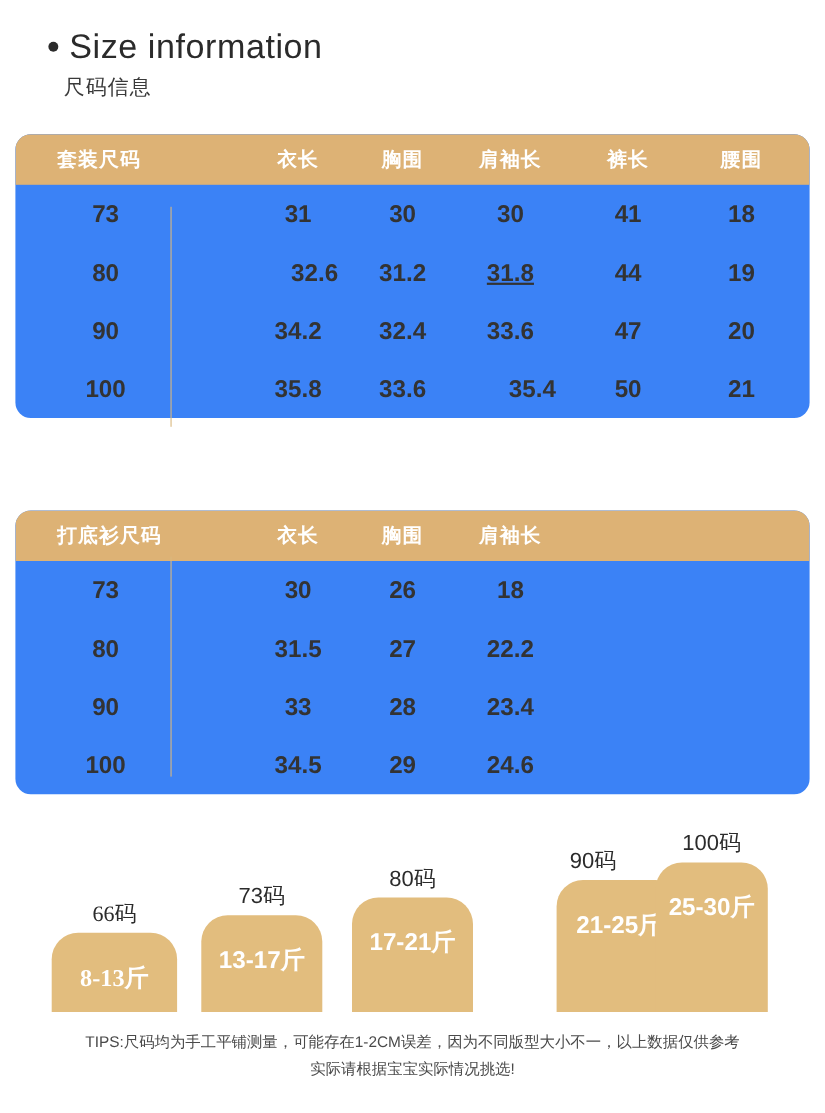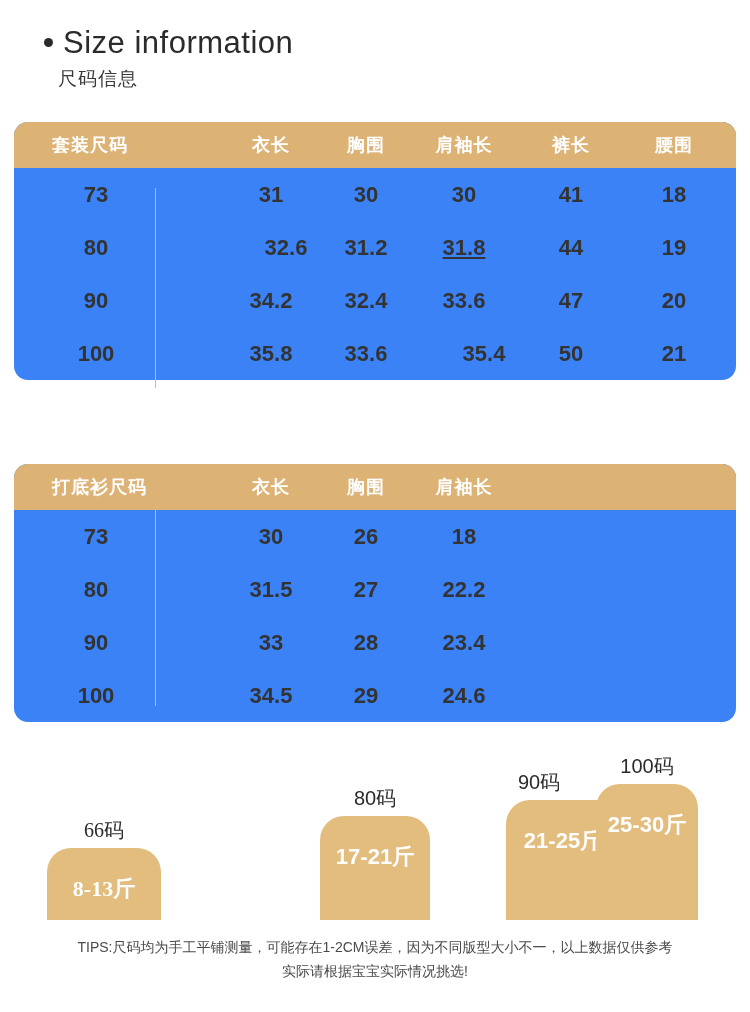--- a/index.html
+++ b/index.html
@@ -246,20 +246,26 @@
 </div>
 <div class="divider" id="divider-2"></div>
 
 <div class="bars" id="bars">
     <div class="bar-group" style="left: 47px; width: 114px; height: 72px; font-family: Liberation Serif, serif;">
       <div class="bar-label">66码</div>
       <div class="bar">
         <div class="bar-value">8-13斤</div>
       </div>
     </div>
+    <div class="bar-group" style="left: 183px; width: 110px; height: 88px;">
+      <div class="bar-label">73码</div>
+      <div class="bar">
+        <div class="bar-value">13-17斤</div>
+      </div>
+    </div>
     <div class="bar-group" style="left: 320px; width: 110px; height: 104px;">
       <div class="bar-label">80码</div>
       <div class="bar">
         <div class="bar-value">17-21斤</div>
       </div>
     </div>
     <div class="bar-group" style="left: 458px; width: 114px; height: 120px; padding-left: 48px;">
       <div class="bar-label">90码</div>
       <div class="bar">
         <div class="bar-value">21-25斤</div>

